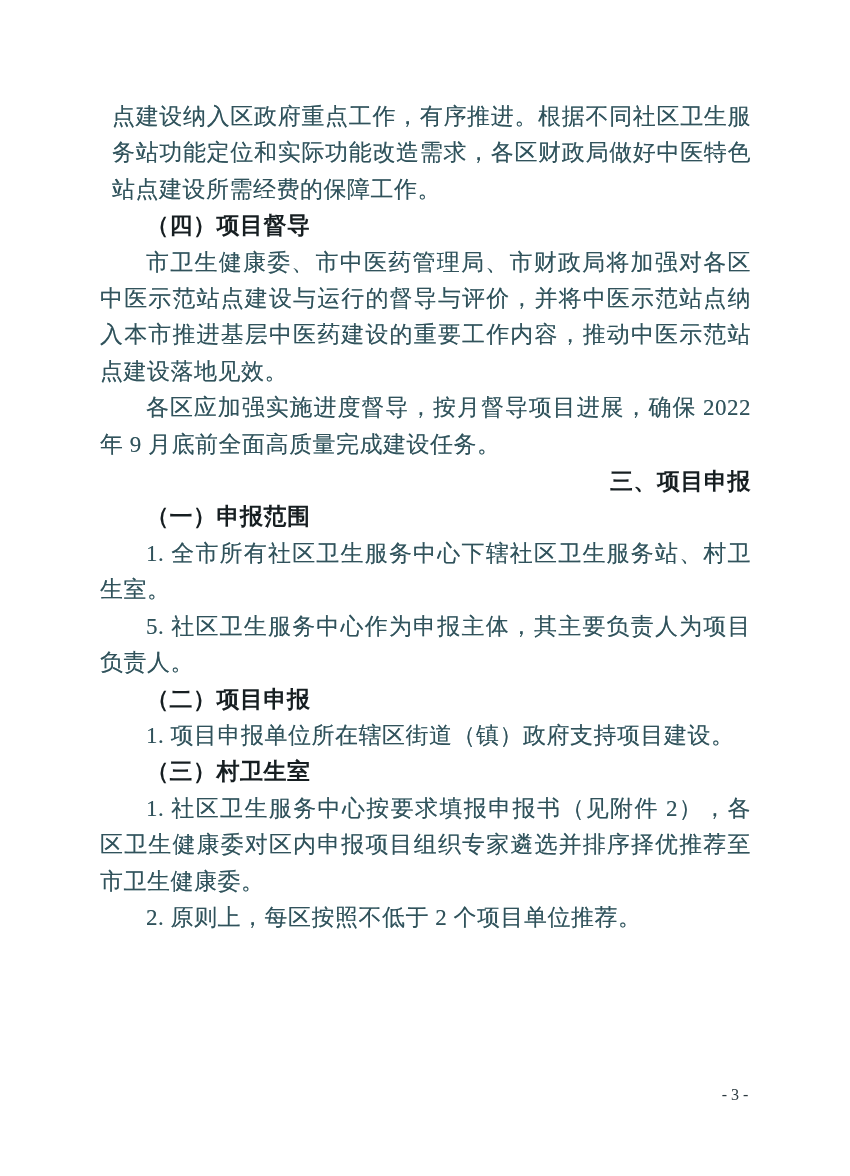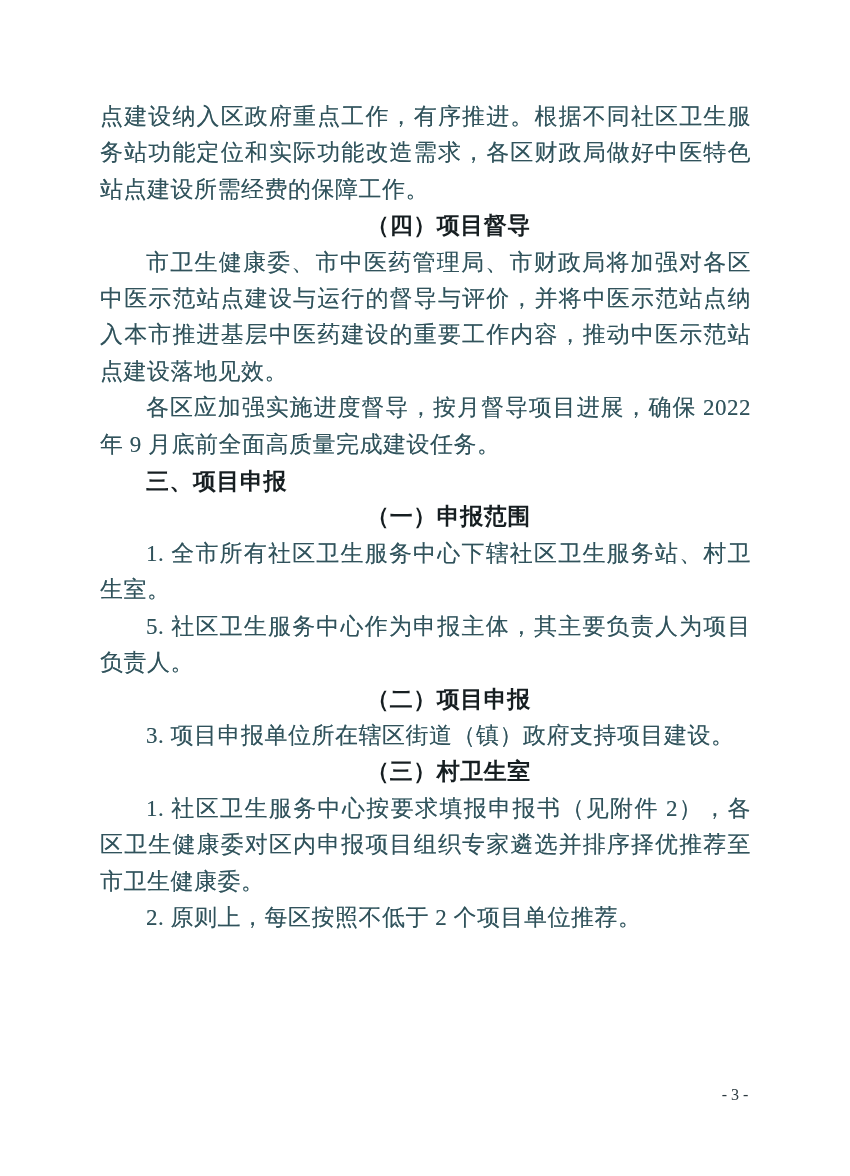--- a/index.html
+++ b/index.html
@@ -29,35 +29,36 @@
     text-align: justify;
     letter-spacing: 0.5px;
     color: var(--body-text, #31525b);
     text-shadow: 0 0 0.6px rgba(64, 116, 124, 0.55);
   }
   .para {
     text-indent: 2em;
   }
   .para-continued {
     text-indent: 0;
+    margin-left: 12px;
   }
   .heading-sub {
     text-indent: 2em;
     font-weight: 700;
     color: var(--heading-text, #182226);
     text-shadow: none;
-    text-align: center;
+    text-align: left;
   }
   .heading-num {
     text-indent: 2em;
     font-weight: 700;
     font-family: "Liberation Sans", sans-serif;
     color: var(--heading-text, #141a1c);
     text-shadow: none;
-    text-align: left;
+    text-align: right;
   }
   .page-number {
     position: absolute;
     left: 700px;
     top: 1085px;
     width: 70px;
     text-align: center;
     font-size: 16px;
     line-height: 20px;
     color: var(--page-number-text, #2b3a40);
@@ -71,19 +72,19 @@
   <div class="content">
       <div class="block para-continued">点建设纳入区政府重点工作，有序推进。根据不同社区卫生服务站功能定位和实际功能改造需求，各区财政局做好中医特色站点建设所需经费的保障工作。</div>
       <div class="block heading-sub">（四）项目督导</div>
       <div class="block para">市卫生健康委、市中医药管理局、市财政局将加强对各区中医示范站点建设与运行的督导与评价，并将中医示范站点纳入本市推进基层中医药建设的重要工作内容，推动中医示范站点建设落地见效。</div>
       <div class="block para">各区应加强实施进度督导，按月督导项目进展，确保 2022 年 9 月底前全面高质量完成建设任务。</div>
       <div class="block heading-num">三、项目申报</div>
       <div class="block heading-sub">（一）申报范围</div>
       <div class="block para">1. 全市所有社区卫生服务中心下辖社区卫生服务站、村卫生室。</div>
       <div class="block para">5. 社区卫生服务中心作为申报主体，其主要负责人为项目负责人。</div>
       <div class="block heading-sub">（二）项目申报</div>
-      <div class="block para">3. 项目申报单位所在辖区街道（镇）政府支持项目建设。</div>
+      <div class="block para">1. 项目申报单位所在辖区街道（镇）政府支持项目建设。</div>
       <div class="block heading-sub">（三）村卫生室</div>
       <div class="block para">1. 社区卫生服务中心按要求填报申报书（见附件 2），各区卫生健康委对区内申报项目组织专家遴选并排序择优推荐至市卫生健康委。</div>
       <div class="block para">2. 原则上，每区按照不低于 2 个项目单位推荐。</div>
     </div>
   <div class="page-number">- 3 -</div>
 </div>
 
 </body></html>

